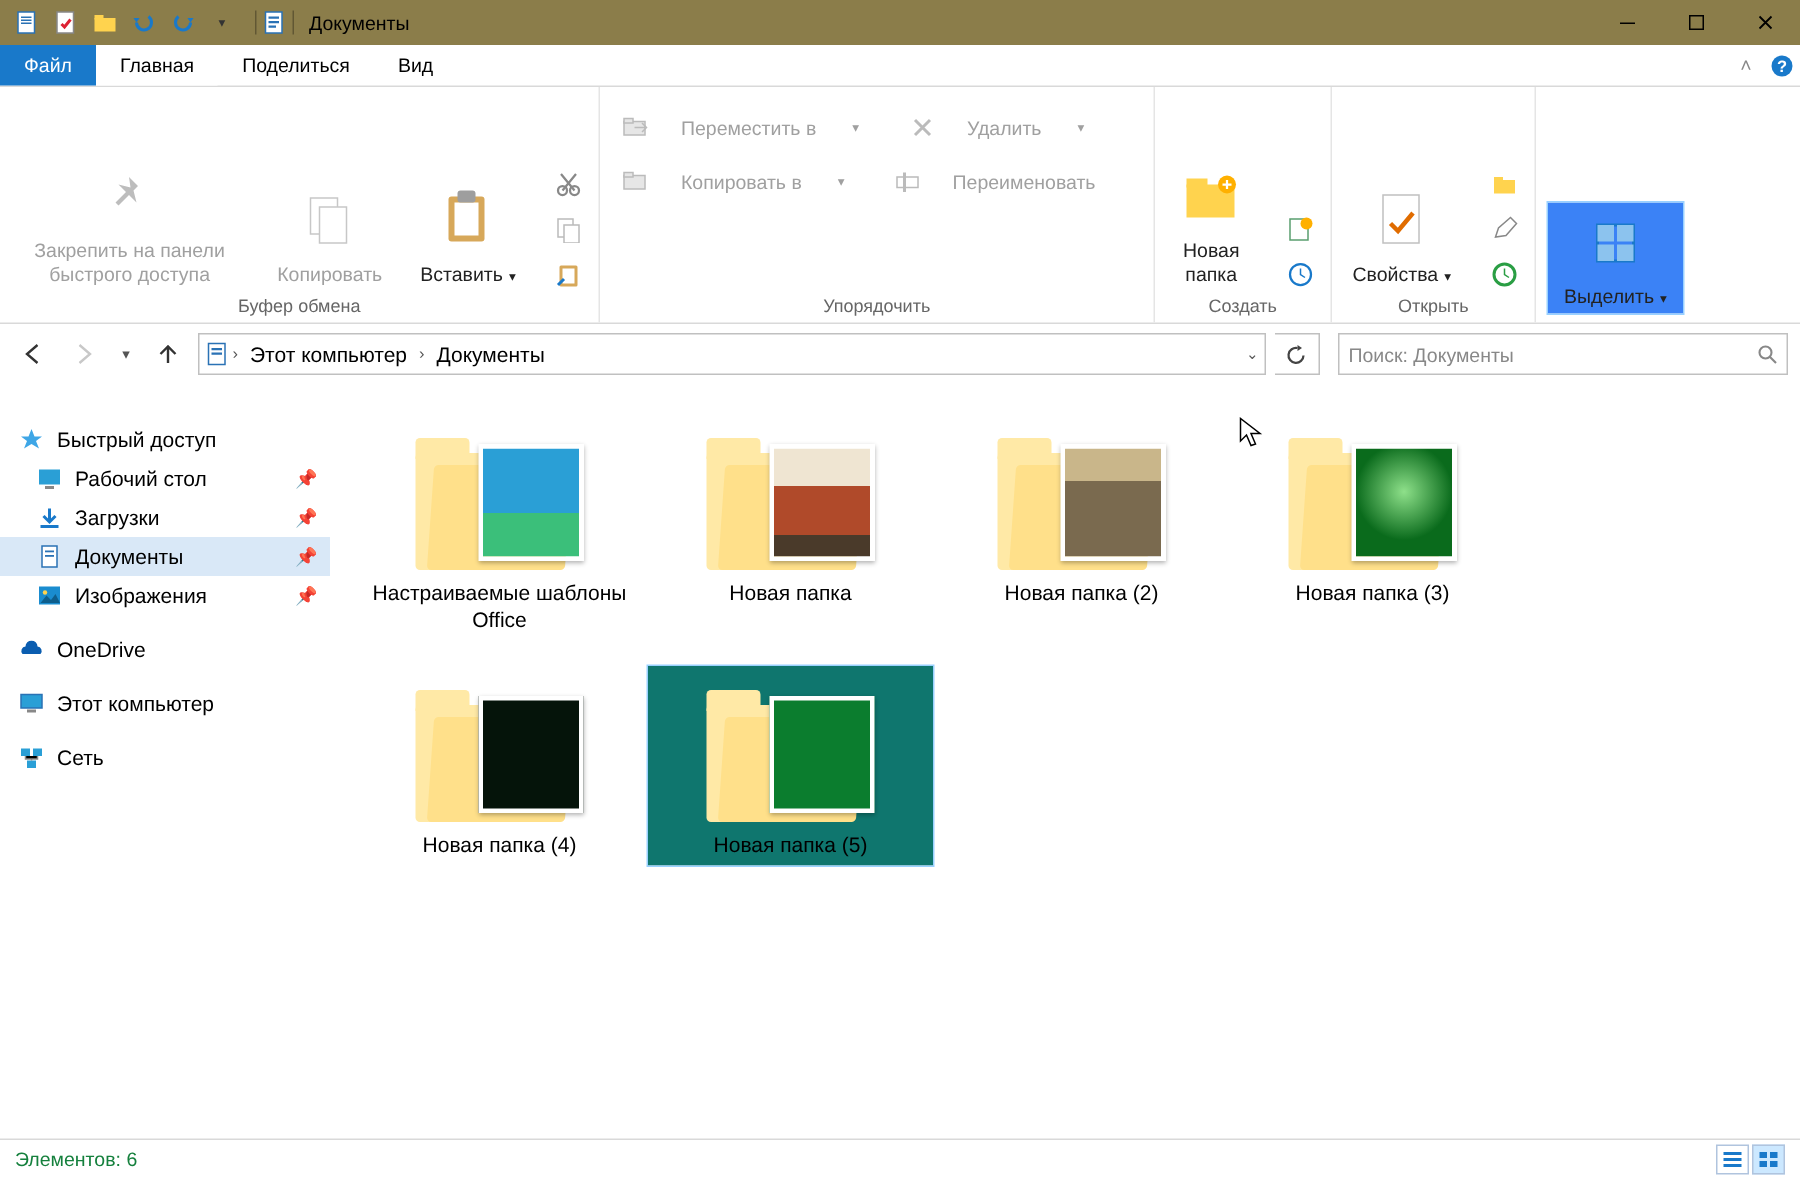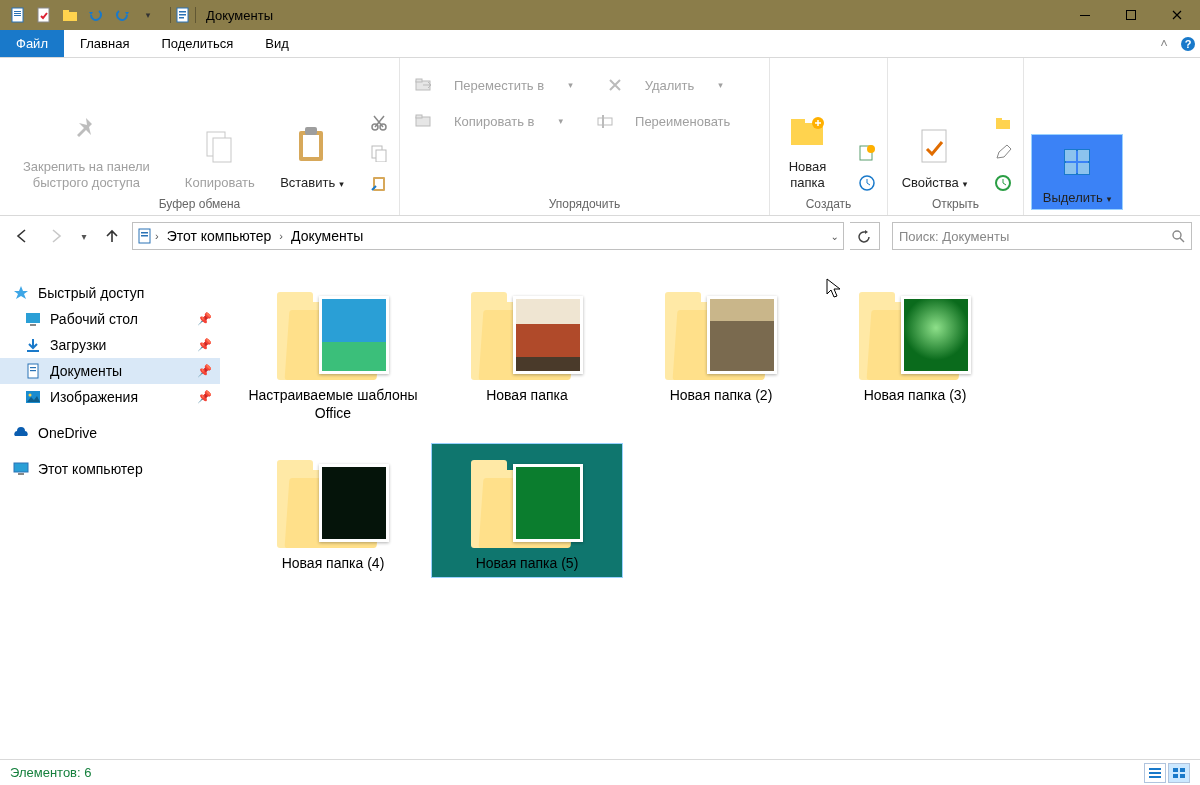--- a/index.html
+++ b/index.html
@@ -469,20 +469,31 @@
     </div>
     <div class="side-item root">
       <span class="side-icon">
           <svg width="16" height="14">
             <rect x="1" y="1" width="14" height="9" fill="#2a9fd6" stroke="#2a72b5"></rect>
             <rect x="5" y="11" width="6" height="2" fill="#888"></rect>
           </svg>
         </span>
       <span>Этот компьютер</span>
     </div>
+    <div class="side-item root">
+      <span class="side-icon">
+          <svg width="16" height="14">
+            <rect x="1" y="1" width="6" height="5" fill="#2a9fd6"></rect>
+            <rect x="9" y="1" width="6" height="5" fill="#2a9fd6"></rect>
+            <rect x="5" y="9" width="6" height="5" fill="#2a9fd6"></rect>
+            <path d="M4 6 v2 h8 v-2 M8 8 v1" stroke="#888"></path>
+          </svg>
+        </span>
+      <span>Сеть</span>
+    </div>
   </div>
 
   <div class="content">
     <div class="item">
       <div class="thumb">
         <div class="folder-tab"></div>
           <div class="folder-back"></div>
           <div class="folder-front"></div>
         <div class="preview" style="background:linear-gradient(#2a9fd6 60%, #3bbf7a 60%);"></div>
       </div>

